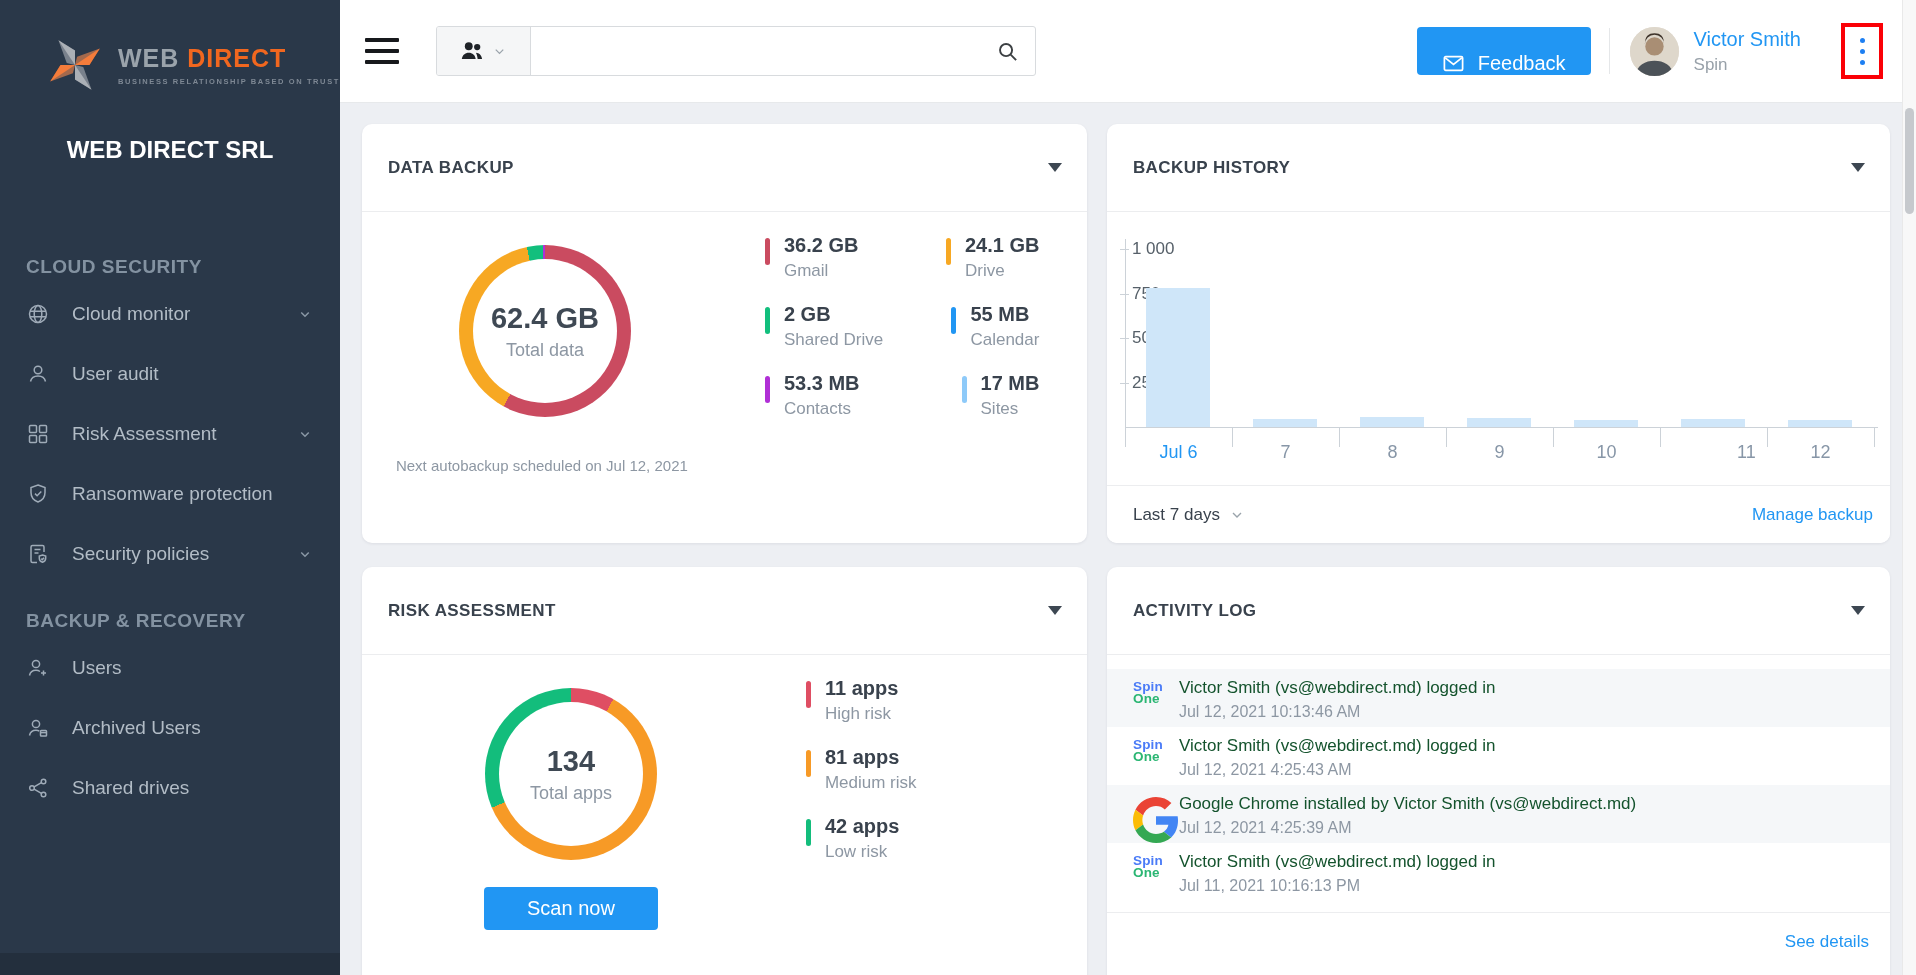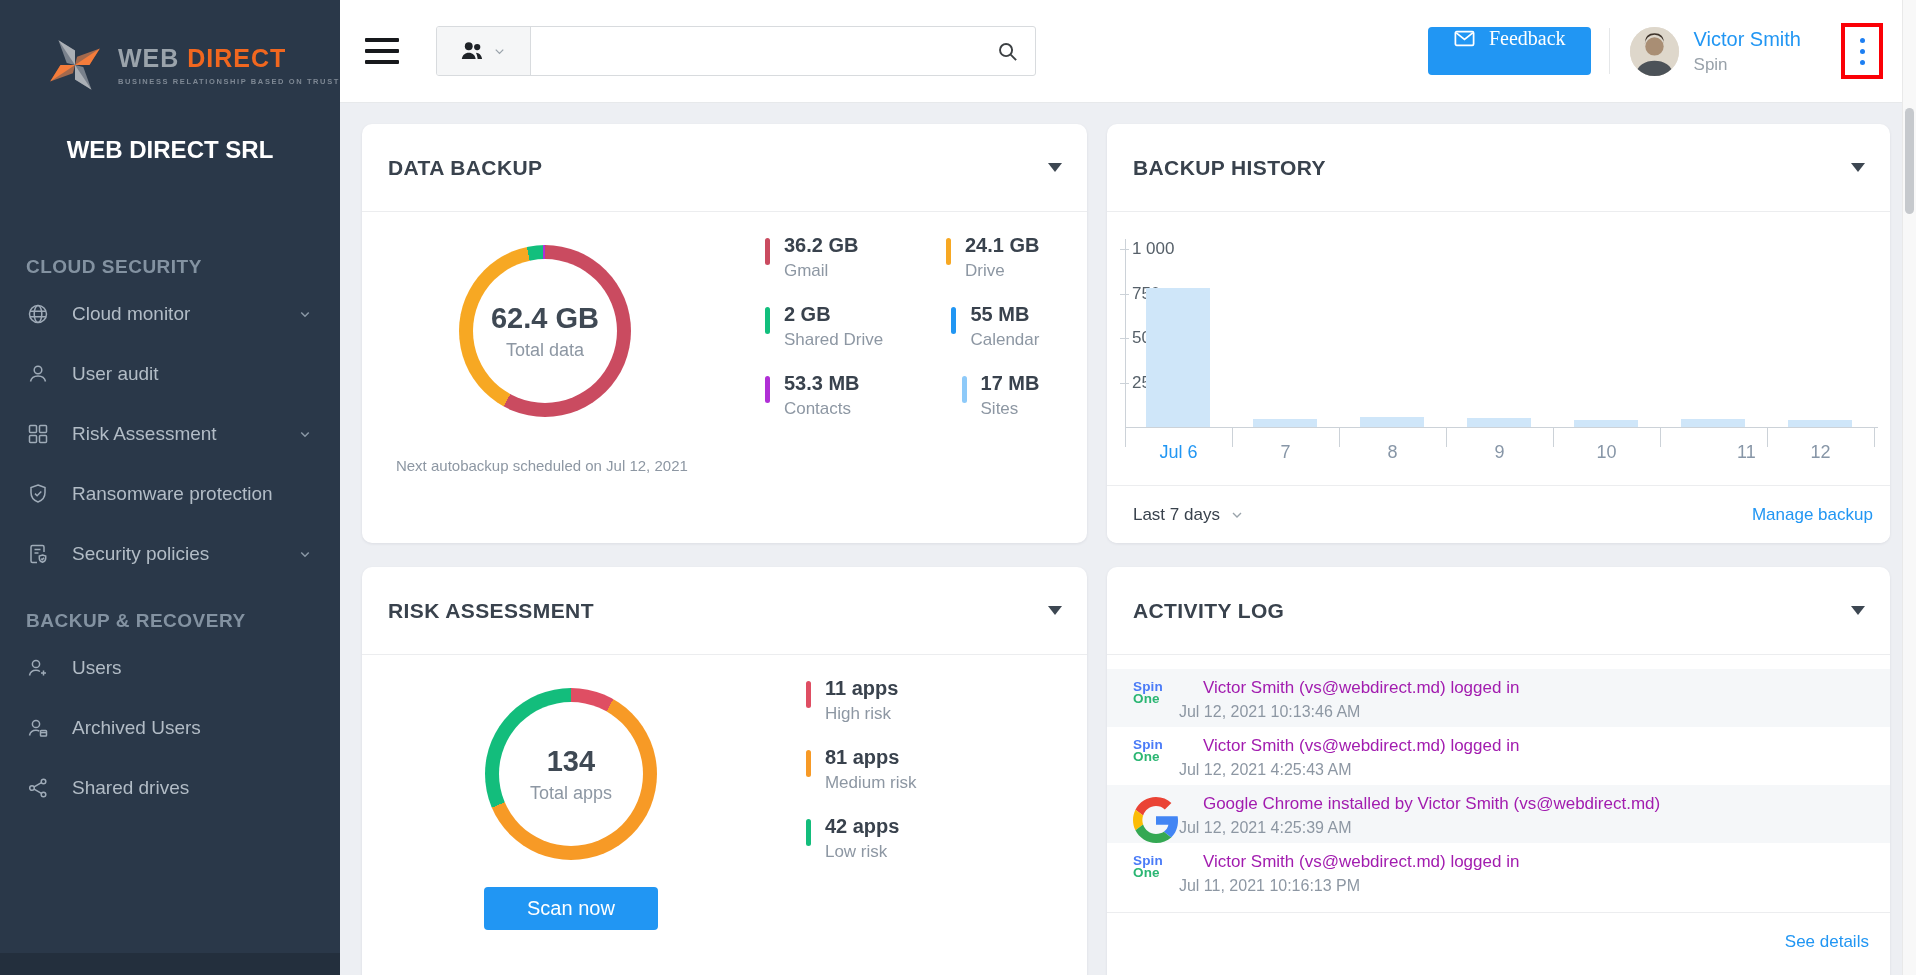--- a/index.html
+++ b/index.html
@@ -29,36 +29,36 @@
   .hamburger span { height:4px; background:#17191c; border-radius:1px; }
   .search-group { display:flex; align-items:stretch; width:600px; height:50px; border:1px solid #d8dbde; border-radius:3px; background:#fff; overflow:hidden; }
   .search-prefix { width:94px; background:#f5f6f7; border-right:1px solid #d8dbde; display:flex; align-items:center; justify-content:center; gap:7px; cursor:pointer; }
   .search-prefix .ppl { width:26px; height:26px; color:#1f2328; }
   .search-prefix .chv { width:15px; height:15px; color:#9aa3ab; }
   .search-prefix svg { width:100%; height:100%; display:block; }
   .search-input { flex:1; border:0; outline:0; font-size:18px; padding:0 14px; color:#333; background:transparent; font-family:inherit; }
   .search-btn { width:54px; display:flex; align-items:center; justify-content:center; cursor:pointer; background:transparent; border:0; }
   .search-btn svg { width:23px; height:23px; color:#3c4043; }
   .topbar-right { margin-left:auto; display:flex; align-items:center; }
-  .feedback-btn { height:48px; padding:0 25px; background:#2196f3; border:0; border-radius:4px; color:#fff; font-size:20px; display:flex; align-items:flex-start; gap:13px; cursor:pointer; font-family:Liberation Serif, serif; }
+  .feedback-btn { height:48px; padding:0 25px; background:#2196f3; border:0; border-radius:4px; color:#fff; font-size:20px; display:flex; align-items:flex-end; gap:13px; cursor:pointer; font-family:Liberation Sans, sans-serif; }
   .feedback-btn svg { width:23px; height:23px; }
   .tb-divider { width:1px; height:46px; background:#e5e7e9; margin:0 20px 0 18px; }
   .avatar { width:49px; height:49px; border-radius:50%; overflow:hidden; flex-shrink:0; cursor:pointer; background:#e3ddd4; }
   .avatar svg { width:100%; height:100%; display:block; }
   .user-meta { margin-left:15px; line-height:1.15; cursor:pointer; }
   .user-name { color:#2196f3; font-size:20px; }
   .user-role { color:#98a1a9; font-size:17px; margin-top:4px; }
   .kebab-wrap { margin-left:40px; width:42px; height:56px; border:4px solid #fb0006; display:flex; flex-direction:column; align-items:center; justify-content:center; gap:6px; cursor:pointer; background:#fff; }
   .kebab-wrap i { width:5px; height:5px; border-radius:50%; background:#1d7ff2; }
 
   
   .content { flex:1; padding:21px 0 0 22px; display:grid; grid-template-columns:725px 783px; grid-template-rows:419px 470px; gap:24px 20px; align-content:start; overflow:hidden; }
   .card { background:#fff; border-radius:10px; box-shadow:0 1px 3px rgba(20,30,50,.08); position:relative; overflow:hidden; }
   .card-header { height:88px; display:flex; align-items:center; justify-content:space-between; padding:0 25px 0 26px; border-bottom:1px solid #ecedef; cursor:pointer; }
-  .card-title { font-size:21px; font-weight:bold; color:#39424d; letter-spacing:.4px; }
+  .card-title { font-size:17px; font-weight:bold; color:#39424d; letter-spacing:.4px; }
   .chev { width:0; height:0; border-left:7px solid transparent; border-right:7px solid transparent; border-top:9px solid #3d4752; }
   .card-body { position:relative; height:calc(100% - 88px); }
   .card-footer { position:absolute; left:0; right:0; bottom:0; height:58px; border-top:1px solid #ecedef; display:flex; align-items:center; justify-content:space-between; padding:0 17px 0 26px; background:#fff; }
   .link { color:#2196f3; font-size:17px; cursor:pointer; text-decoration:none; }
   .range-select { display:flex; align-items:center; gap:9px; font-size:17px; color:#39424d; cursor:pointer; }
   .range-select .chv-sm { width:16px; height:16px; color:#9aa3ab; }
   .range-select svg { width:100%; height:100%; display:block; }
 
   
   .donut { position:absolute; width:172px; height:172px; border-radius:50%; }
@@ -89,21 +89,21 @@
   .bh-xlabel.hl { color:#2196f3; }
 
   
   .log-list { position:absolute; top:14px; left:0; right:0; }
   .log-row { display:flex; align-items:flex-start; height:58px; padding:9px 20px 0 26px; }
   .log-row.odd { background:#f5f7f9; }
   .log-icon { width:46px; flex:0 0 46px; padding-top:3px; }
   .spinone-logo { font-size:13.5px; font-weight:bold; line-height:12px; letter-spacing:.2px; }
   .spinone-logo .s1 { color:#4a7bf7; } .spinone-logo .s2 { color:#2bb673; }
   .google-g { width:31px; height:31px; } .google-g svg { width:100%; height:100%; display:block; }
-  .log-line1 { font-size:17px; color:#a21caf;margin-left:24px; }
+  .log-line1 { font-size:17px; color:#14532d; }
   .log-time { font-size:16px; color:#8d97a3; margin-top:5px; }
   .al-footer { position:absolute; left:0; right:0; top:257px; height:58px; border-top:1px solid #ecedef; display:flex; align-items:center; justify-content:flex-end; padding:0 21px; background:#fff; }
 
   
   .page-scrollbar { position:absolute; right:0; top:0; width:14px; height:975px; background:#f8f8f8; border-left:1px solid #e9e9e9; z-index:10; }
   .page-scrollbar .thumb { position:absolute; left:2px; right:2px; top:108px; height:106px; background:#c6c9cd; border-radius:6px; cursor:pointer; }
 </style>
 </head>
 <body>
 

